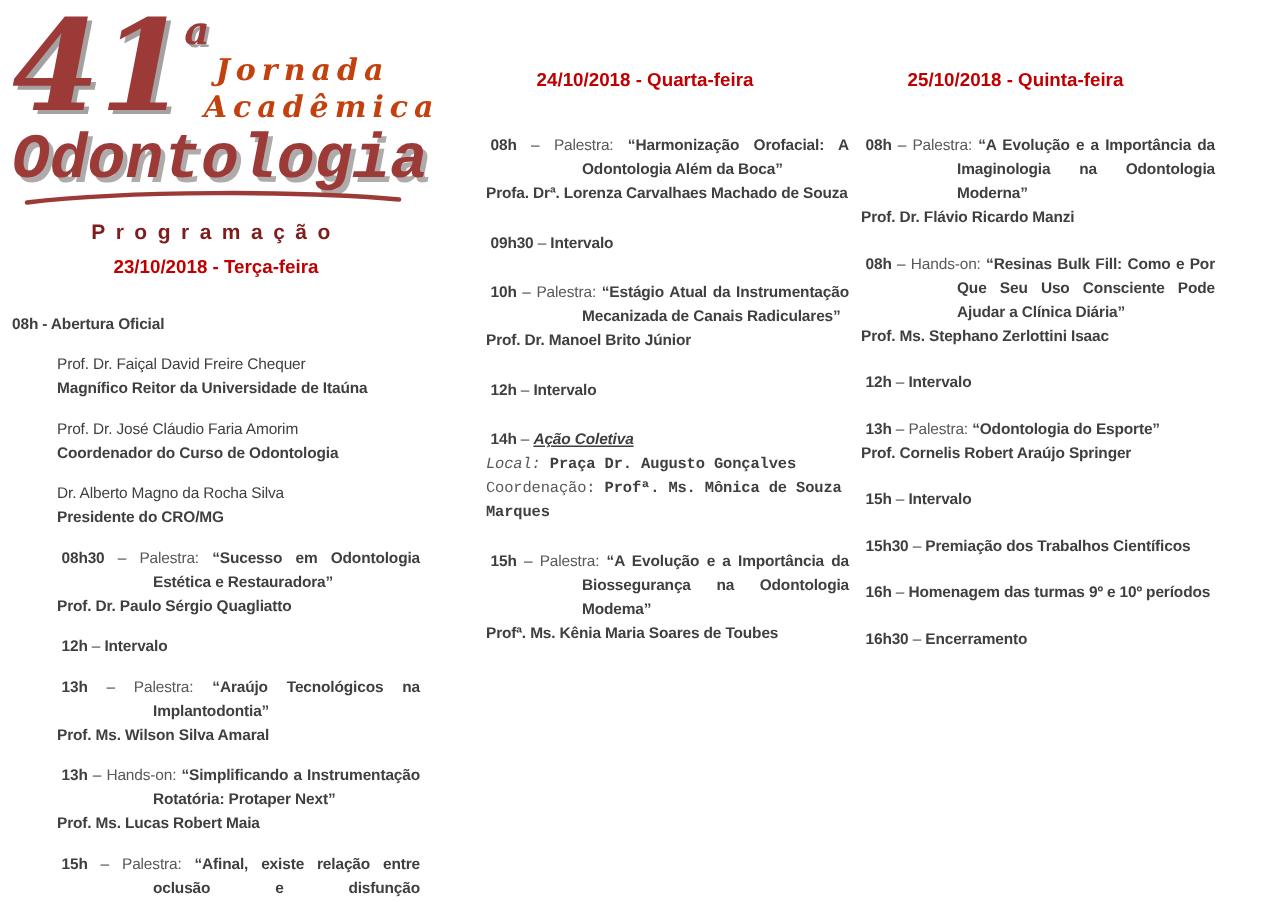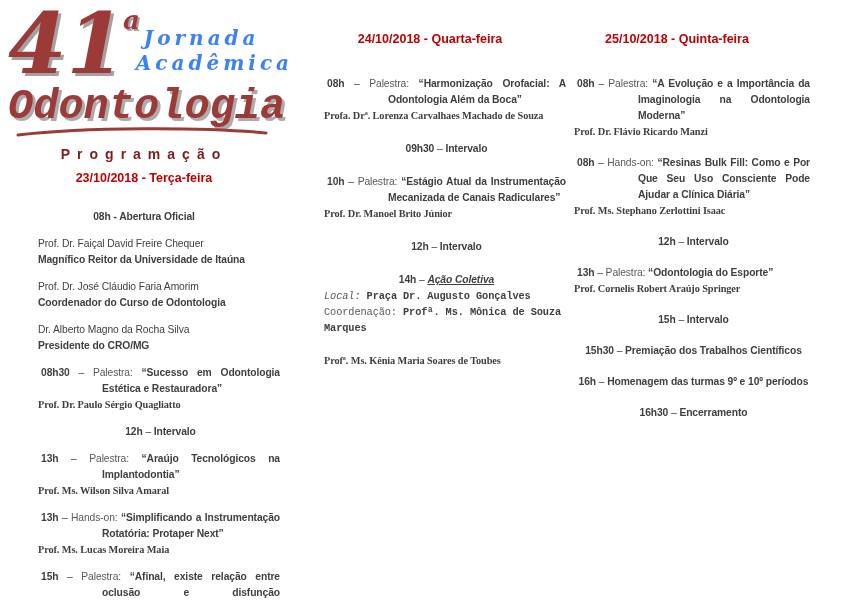--- a/index.html
+++ b/index.html
@@ -5,53 +5,53 @@
   html,body{margin:0;padding:0;background:#ffffff;}
   .page{position:relative;width:850px;height:601px;background:#ffffff;overflow:hidden;
         font-family:"Liberation Sans",sans-serif;color:#3f3f3f;}
   .col{position:absolute;top:0;height:100%;}
   .col-1{left:8px;width:272px;}
   .col-2{left:294px;width:272px;}
   .col-3{left:544px;width:266px;}
 
   
   .logo{padding-top:4px;}
-  .logo-top{display:flex;align-items:center;}
+  .logo-top{display:flex;align-items:flex-end;}
   .logo-number-wrap{position:relative;flex:0 0 auto;}
   .logo-number{font-family:"DejaVu Serif",serif;font-style:italic;font-weight:bold;
                font-size:84px;line-height:0.95;color:#9c3a38;
                text-shadow:3px 3px 0 rgba(56,46,46,0.45);}
   .logo-ordinal{font-family:"DejaVu Serif",serif;font-style:italic;font-weight:bold;
                 font-size:26px;color:#9c3a38;vertical-align:super;position:relative;top:-38px;left:-2px;
                 text-shadow:2px 2px 0 rgba(56,46,46,0.45);}
   .logo-script-lines{margin-left:2px;margin-top:14px;}
   .logo-script{font-family:"DejaVu Serif",serif;font-style:italic;font-weight:bold;
-               font-size:20px;line-height:1.25;color:#3b82f6;letter-spacing:4px;white-space:nowrap;}
+               font-size:20px;line-height:1.25;color:#c2410c;letter-spacing:4px;white-space:nowrap;}
   .logo-script.second{margin-left:-8px;}
   .logo-main{font-family:Liberation Mono, monospace;font-style:italic;font-weight:bold;
              font-size:42px;line-height:1.0;color:#9c3a38;margin-top:2px;white-space:nowrap;
              text-shadow:3px 3px 0 rgba(56,46,46,0.40);}
   .logo-flourish{display:block;margin:-2px 0 0 6px;}
   .logo-subtitle{font-weight:bold;font-size:14px;letter-spacing:7px;color:#7f1d1d;
                  text-align:center;margin-top:8px;}
 
   
   .date-header{font-weight:bold;font-size:12.5px;color:#c00000;text-align:center;}
   .col-1 .date-header{margin-top:9px;margin-bottom:24px;}
-  .col-2 .date-header,.col-3 .date-header{margin-top:32px;margin-bottom:30px;}
+  .col-2 .date-header,.col-3 .date-header{margin-top:46px;margin-bottom:30px;}
 
   
   .day-content{font-size:10.3px;line-height:16px;letter-spacing:-0.1px;}
   .blk{margin-bottom:11px;}
   .col-2 .blk{margin-bottom:17px;}
   .col-3 .blk{margin-bottom:15px;}
   .ln{min-height:16px;}
   .ln-para{text-align:justify;padding-left:94px;text-indent:-94px;}
-  .ln-plain{text-align:center;}
-  .ln-spk{padding-left:30px;font-weight:bold;font-family:Liberation Serif, serif;}
+  .ln-plain{text-align:left;}
+  .ln-spk{padding-left:30px;font-weight:bold;}
   .ln-name{padding-left:30px;}
   .ln-role{padding-left:30px;font-weight:bold;}
   .ln-sub{padding-left:30px;font-family:Liberation Mono, monospace;}
 
   .st-time{font-weight:bold;padding-left:33px;}
   .st-reg{}
   .st-lbl{color:#595959;}
   .st-ttl{font-weight:bold;}
   .st-bold{font-weight:bold;}
   .st-ital{font-style:italic;color:#595959;}
@@ -102,21 +102,21 @@
         </div>
         <div class="blk">
           <div class="ln ln-plain"><span class="st-time">12h</span><span class="st-reg"> – </span><span class="st-bold">Intervalo</span></div>
         </div>
         <div class="blk">
           <div class="ln ln-para"><span class="st-time">13h</span><span class="st-reg"> – </span><span class="st-lbl">Palestra: </span><span class="st-ttl">“Araújo Tecnológicos na Implantodontia”</span></div>
           <div class="ln ln-spk"><span class="st-bold">Prof. Ms. Wilson Silva Amaral</span></div>
         </div>
         <div class="blk">
           <div class="ln ln-para"><span class="st-time">13h</span><span class="st-reg"> – </span><span class="st-lbl">Hands-on: </span><span class="st-ttl">“Simplificando a Instrumentação Rotatória: Protaper Next”</span></div>
-          <div class="ln ln-spk"><span class="st-bold">Prof. Ms. Lucas Moreira Maia</span></div>
+          <div class="ln ln-spk"><span class="st-bold">Prof. Ms. Lucas Robert Maia</span></div>
         </div>
         <div class="blk">
           <div class="ln ln-para"><span class="st-time">15h</span><span class="st-reg"> – </span><span class="st-lbl">Palestra: </span><span class="st-ttl">“Afinal, existe relação entre oclusão e disfunção temporomandibular?”</span></div>
           <div class="ln ln-spk"></div>
         </div>
       </div>
   </div>
 
   <div class="col col-2">
     <div class="date-header">24/10/2018 - Quarta-feira</div>
@@ -134,20 +134,21 @@
         </div>
         <div class="blk">
           <div class="ln ln-plain"><span class="st-time">12h</span><span class="st-reg"> – </span><span class="st-bold">Intervalo</span></div>
         </div>
         <div class="blk">
           <div class="ln ln-plain"><span class="st-time">14h</span><span class="st-reg"> – </span><span class="st-bital">Ação Coletiva</span></div>
           <div class="ln ln-sub"><span class="st-ital">Local: </span><span class="st-bold">Praça Dr. Augusto Gonçalves</span></div>
           <div class="ln ln-sub"><span class="st-lbl">Coordenação: </span><span class="st-bold">Profª. Ms. Mônica de Souza Marques</span></div>
         </div>
         <div class="blk">
+          <div class="ln ln-para"><span class="st-time">15h</span><span class="st-reg"> – </span><span class="st-lbl">Palestra: </span><span class="st-ttl">“A Evolução e a Importância da Biossegurança na Odontologia Modema”</span></div>
           <div class="ln ln-spk"><span class="st-bold">Profª. Ms. Kênia Maria Soares de Toubes</span></div>
         </div>
       </div>
   </div>
 
   <div class="col col-3">
     <div class="date-header">25/10/2018 - Quinta-feira</div>
     <div class="day-content">
         <div class="blk">
           <div class="ln ln-para"><span class="st-time">08h</span><span class="st-reg"> – </span><span class="st-lbl">Palestra: </span><span class="st-ttl">“A Evolução e a Importância da Imaginologia na Odontologia Moderna”</span></div>

